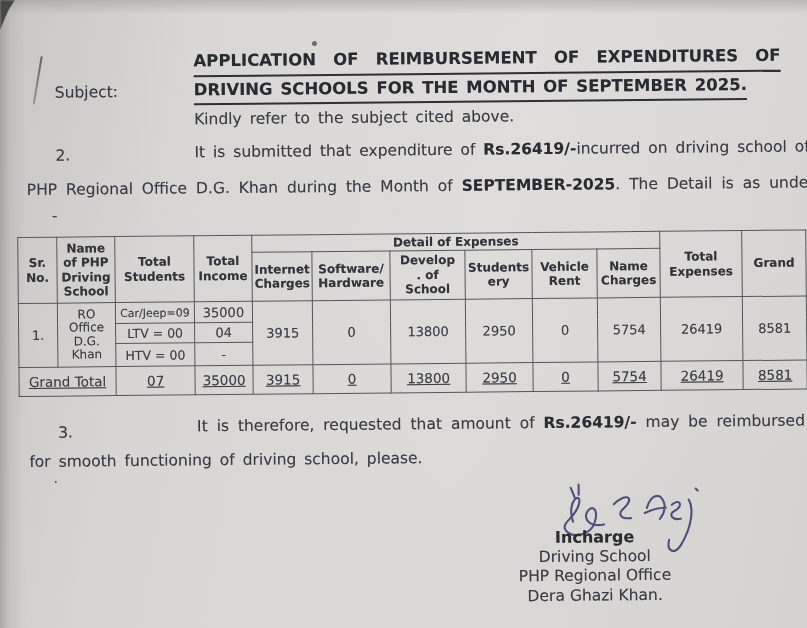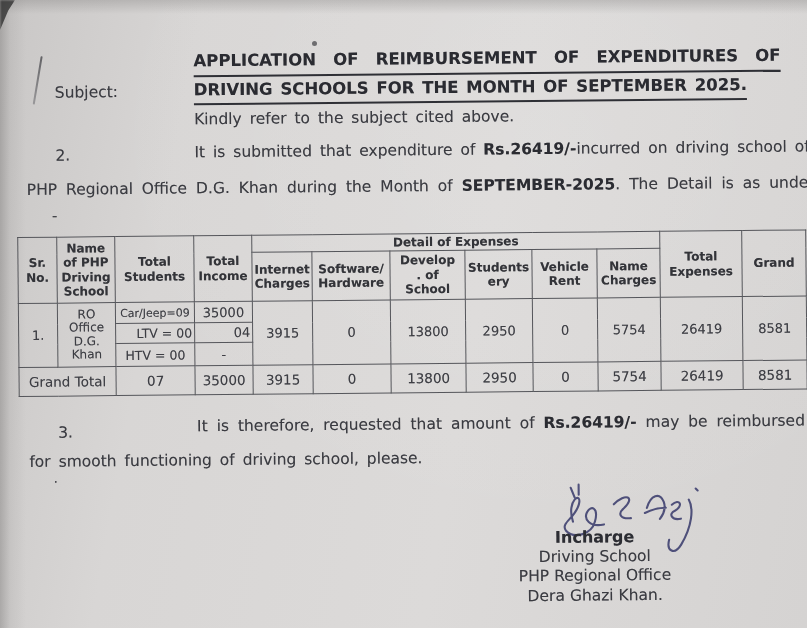--- a/index.html
+++ b/index.html
@@ -28,23 +28,23 @@
   table.exp th,table.exp td{border:1px solid #55565b;padding:0 2px;overflow:hidden;}
   table.exp th{font-size:12px;font-weight:bold;color:#333439;text-align:center;vertical-align:middle;white-space:pre-line;line-height:14.5px;}
   table.exp td{text-align:center;vertical-align:middle;}
   th.group{font-size:12.5px;line-height:14px;height:16px;padding:0;}
   tr.subhead th{height:48px;}
   td.name-cell{font-size:12px;text-align:left;padding-left:6px;line-height:13.5px;vertical-align:middle;white-space:normal;}
   td.sr-cell{font-size:13px;}
   td.veh{font-size:12.5px;text-align:left;padding-left:5px;}
   td.veh-small{font-size:11px;text-align:left;padding-left:4px;}
   tr.sub1 td{height:20px;}
-  tr.sub2 td{height:19px;text-align:right;}
+  tr.sub2 td{height:19px;}
   tr.sub3 td{height:22px;}
-  tr.gtotal td{height:28px;font-size:13.5px;}
+  tr.gtotal td{height:28px;font-size:13.5px;text-decoration:underline;}
   td.gt-label{text-align:left;padding-left:8px;font-size:14px;}
   
   .sig-block{position:absolute;left:495px;top:533px;width:195px;text-align:center;font-size:15.5px;line-height:19.5px;color:#3a3b41;}
   .sig-role{font-weight:bold;font-size:16px;color:#2c2d33;}
   .sig-svg{position:absolute;left:548px;top:483px;}
   
   .corner-mark{position:absolute;left:0;top:0;width:15px;height:30px;background:#2f2f2f;opacity:.8;
     clip-path:polygon(0 0,100% 0,55% 35%,0 100%);filter:blur(1px);}
   .pen-slash{position:absolute;left:39px;top:56px;width:2px;height:49px;transform:rotate(10deg);
     background:linear-gradient(180deg,rgba(80,80,84,0.85),rgba(110,110,114,0.55));border-radius:2px;}

